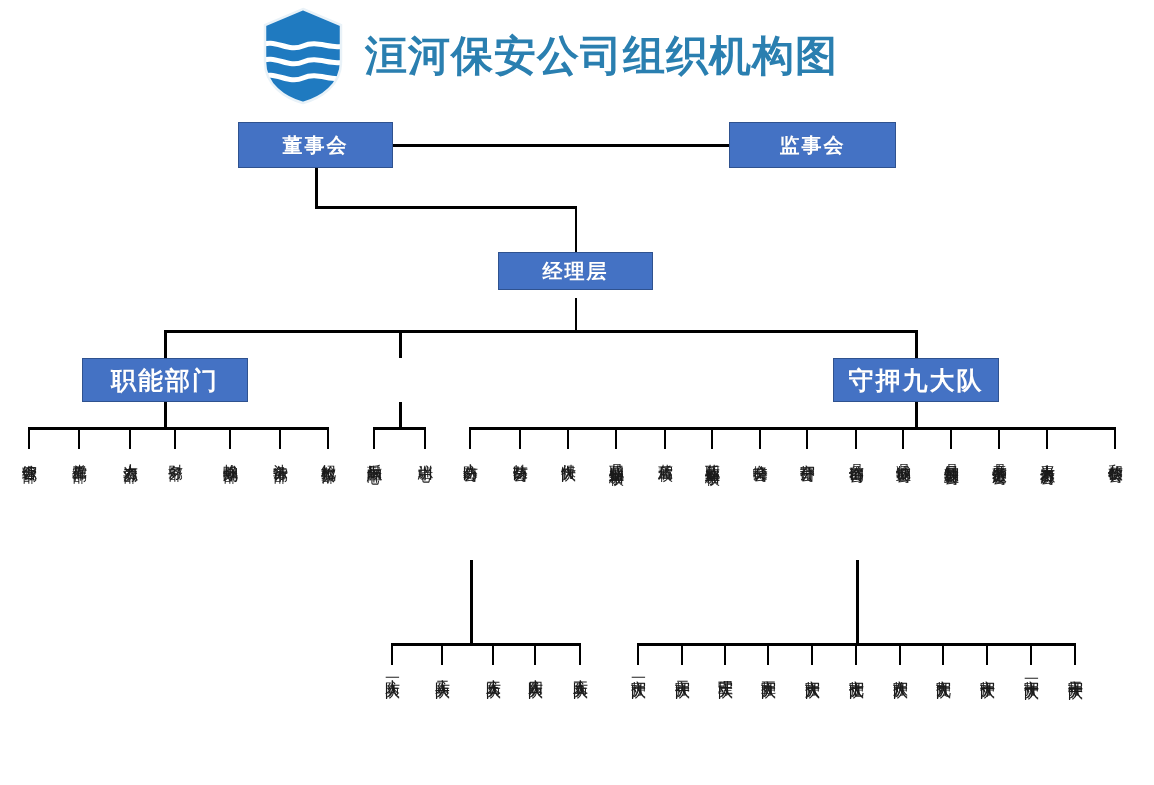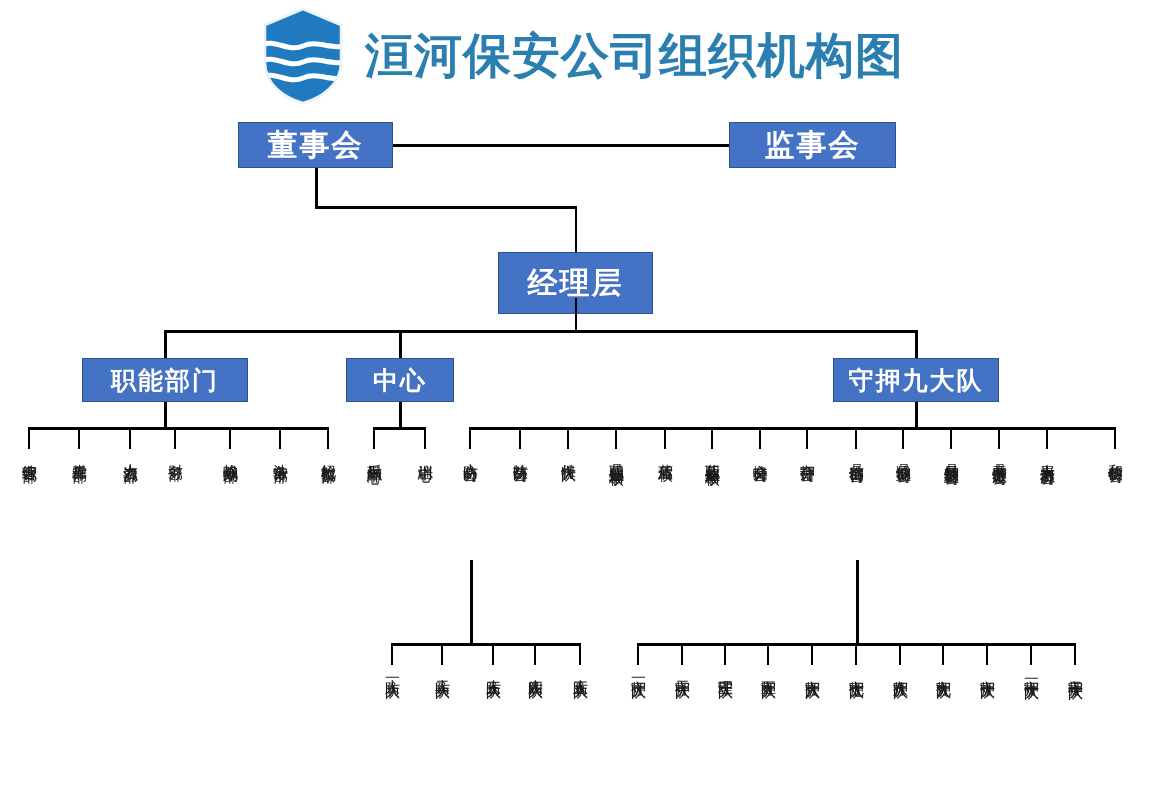--- a/index.html
+++ b/index.html
@@ -8,33 +8,33 @@
     font-family:"Liberation Serif","DejaVu Serif",serif;
     width:1154px;height:785px;position:relative;overflow:hidden;
   }
   #stage{position:relative;width:1154px;height:785px;background:#fff;}
 
   
   .header{position:absolute;left:255px;top:6px;display:flex;align-items:center;gap:14px;}
   .logo{width:96px;height:100px;position:relative;flex:0 0 auto;}
   .title{
     font-family:"Liberation Sans","DejaVu Sans",sans-serif;
-    font-size:48px;font-weight:bold;color:#2A7FB0;letter-spacing:1px;
+    font-size:42px;font-weight:bold;color:#2A7FB0;letter-spacing:1px;
     white-space:nowrap;line-height:1;
   }
 
   
   .node{
     position:absolute;background:#4472C4;border:1.5px solid #2F528F;
     color:#ffffff;display:flex;align-items:center;justify-content:center;
     font-family:"Liberation Sans","DejaVu Sans",sans-serif;
     font-weight:bold;letter-spacing:2px;box-sizing:border-box;
     text-shadow:0 0 1px rgba(0,0,0,.15);
   }
-  .node.t1{font-size:30px;}
+  .node.t1{font-size:20px;}
   .node.t2{font-size:25px;}
 
   
   .ln{position:absolute;background:#000000;}
   .vln{width:2.5px;}
   .hln{height:2.5px;}
 
   
   .leaf{
     position:absolute;
@@ -71,31 +71,28 @@
   </div>
 
   <div class="node t1" style="left:238px;top:122px;width:155px;height:46px;">
     <span>董事会</span>
   </div>
 
   <div class="node t1" style="left:729px;top:122px;width:167px;height:46px;">
     <span>监事会</span>
   </div>
 
-  <div class="node t1" style="left:498px;top:252px;width:155px;height:62px;">
+  <div class="node t1" style="left:498px;top:252px;width:155px;height:38px;">
     <span>经理层</span>
   </div>
 
   <div class="node t2" style="left:82px;top:358px;width:166px;height:44px;">
     <span>职能部门</span>
   </div>
 
-  <div class="node t2" style="left:346px;top:358px;width:108px;height:44px;">
-    <span>中心</span>
-  </div>
 
   <div class="node t2" style="left:833px;top:358px;width:166px;height:44px;">
     <span>守押九大队</span>
   </div>
 
   <div class="ln hln" style="left:393px;top:144px;width:336px;"></div>
 
   <div class="ln vln" style="left:315px;top:168px;height:40px;"></div>
   <div class="ln hln" style="left:315px;top:206px;width:262px;"></div>
   <div class="ln vln" style="left:574.5px;top:206px;height:46px;"></div>

